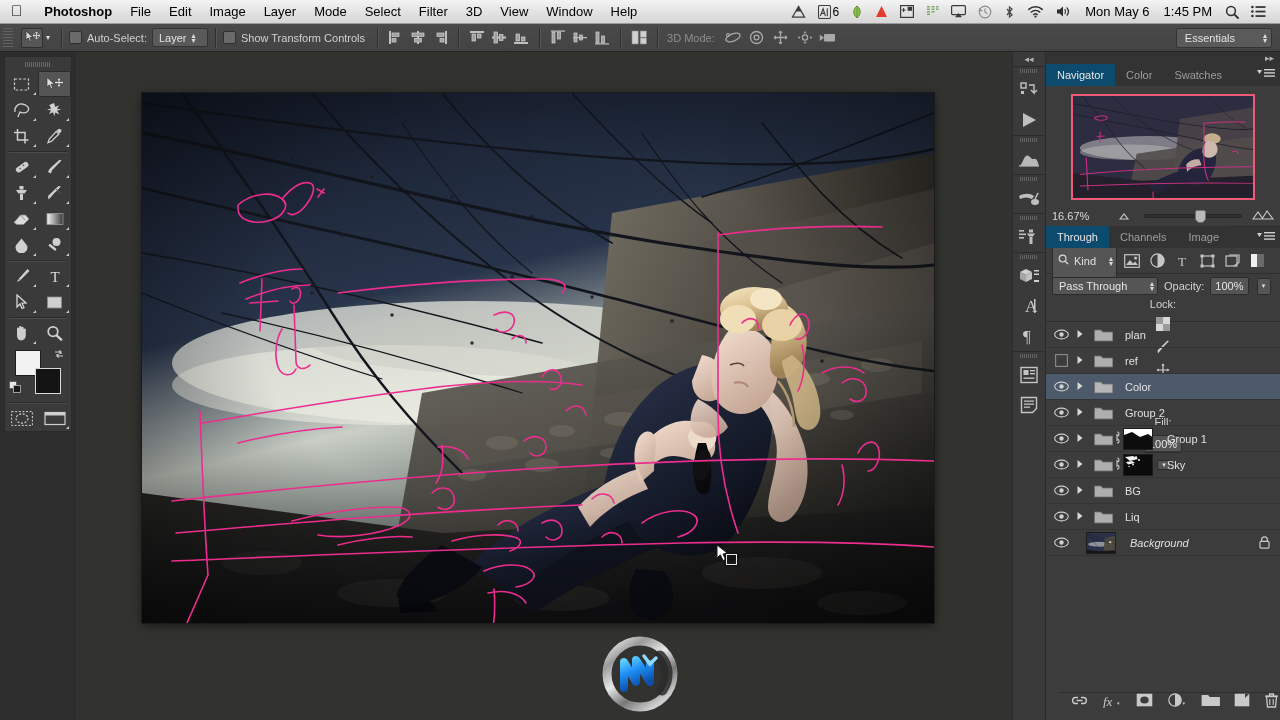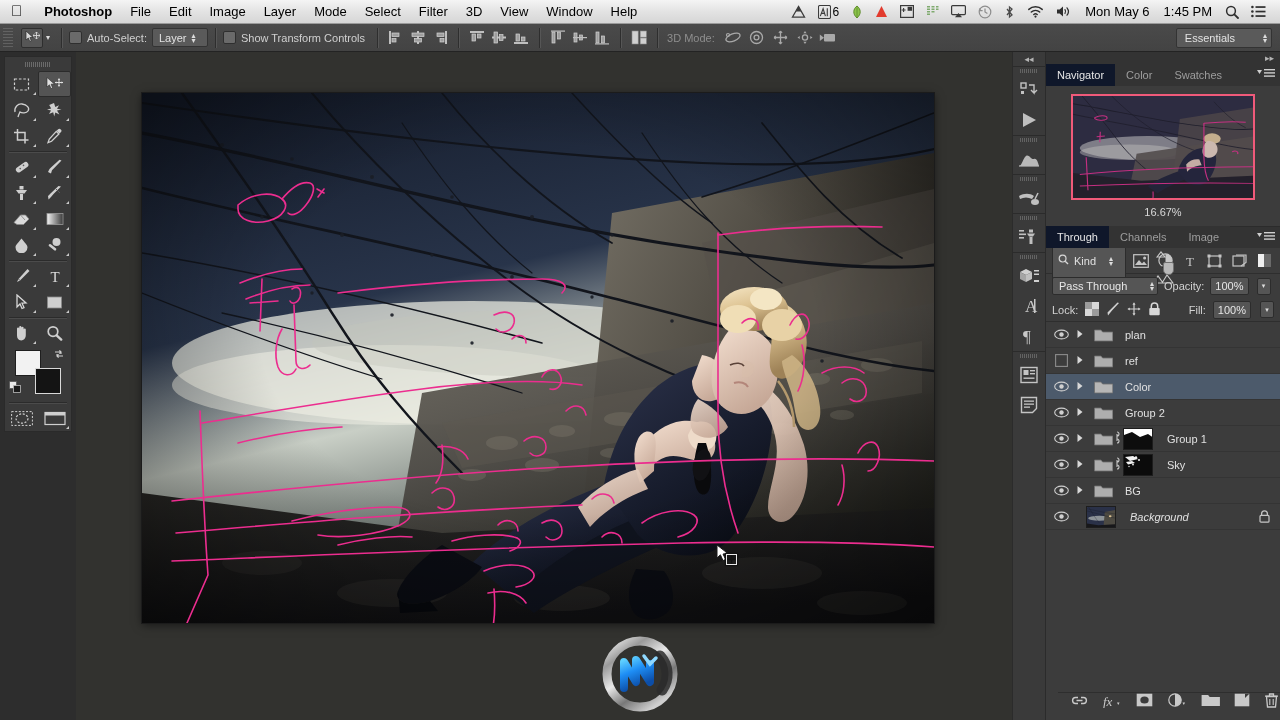--- a/index.html
+++ b/index.html
@@ -94,52 +94,52 @@
   .dk-grip { height: 8px; display:flex; align-items:center; justify-content:center; }
   .dk-grip i { display:block; width: 18px; height: 4px;
     background-image: repeating-linear-gradient(90deg,#636363 0px,#636363 1px,transparent 1px,transparent 2px);}
   .dk-btn { height: 30px; display: flex; align-items: center; justify-content: center; }
 
   
   .rightcol { position: absolute; top: 52px; right: 0; width: 234px; bottom: 0; background: #3c3c3c; }
   .panel-tabs { display: flex; height: 22px; background: #333333; align-items: flex-end; position: relative; }
   .ptab { height: 22px; padding: 0 11px; display: flex; align-items: center; font-size: 11px;
     color: #9d9d9d; background: #333; }
-  .ptab.active { background: #0f172a; color: #e6e6e6; }
+  .ptab.active { background: #0c4a6e; color: #e6e6e6; }
   .pmenu { position: absolute; right: 5px; top: 4px; display:flex; align-items:center; gap:2px; }
   .collapse-row { height: 12px; background:#333; display:flex; justify-content:flex-end; align-items:center;
      padding-right: 6px; color:#b4b4b4; font-size: 9px;}
 
   .navbody { background: #3c3c3c; padding: 8px 12px 6px; }
   .navthumb { width: 184px; height: 106px; border: 2px solid #f05a7a; position: relative; overflow: hidden;
      margin: 0 auto; background:#1b1f2e;}
   .navfoot { height: 20px; display: flex; align-items: center; background: #3c3c3c; padding: 0 6px;
-     font-size: 11px; color: #d8d8d8; gap: 6px; flex-direction: column; }
+     font-size: 11px; color: #d8d8d8; gap: 6px; }
   .zslider { flex: 1; height: 4px; background: #2f2f2f; border: 1px solid #252525; border-radius: 2px;
      position: relative; margin: 0 4px; }
   .zknob { position: absolute; left: 52%; top: -5px; width: 11px; height: 13px; background: #b9b9b9;
      border-radius: 2px 2px 5px 5px; border:1px solid #707070;}
 
   .layers-tabs { display: flex; height: 22px; background: #333; align-items: flex-end; position: relative;
      border-top: 1px solid #2b2b2b;}
   .filter-row { height: 26px; display: flex; align-items: center; background: #3c3c3c; padding: 0 6px; gap: 5px;
      border-bottom: 1px solid #2e2e2e; }
   .kind-select { height: 36px; background: #555; border: 1px solid #2c2c2c; border-radius: 2px;
-     display: flex; align-items: center; gap: 5px; padding: 0 12px 0 5px; font-size: 11px; color: #e0e0e0;}
+     display: flex; align-items: center; gap: 5px; padding: 0 3px 0 5px; font-size: 11px; color: #e0e0e0;}
   .filter-ic { width: 20px; height: 20px; display: flex; align-items: center; justify-content: center; }
   .blend-row { height: 24px; display: flex; align-items: center; padding: 0 6px; gap: 6px; font-size: 11px;
      color: #d2d2d2; }
   .blend-select { width: 106px; height: 18px; background: #555; border: 1px solid #2c2c2c; border-radius: 2px;
      display: flex; align-items: center; justify-content: space-between; padding: 0 3px 0 6px; font-size: 11px; color: #e6e6e6;}
   .numbox { height: 17px; background: #555; border: 1px solid #2c2c2c; border-radius: 2px; display: flex;
      align-items: center; padding: 8px 4px; font-size: 11px; color: #e6e6e6; }
   .arrowbox { width: 14px; height: 17px; background: #555; border: 1px solid #2c2c2c; border-radius: 2px;
      display: flex; align-items: center; justify-content: center; margin-left: 2px; }
   .lock-row { height: 24px; display: flex; align-items: center; padding: 0 6px; gap: 7px; font-size: 11px;
-     color: #d2d2d2; border-bottom: 1px solid #2e2e2e;}
+     color: #d2d2d2; border-bottom: 1px solid #2e2e2e; flex-direction: column;}
 
   .layerlist { background: #3c3c3c; }
   .lrow { height: 26px; display: flex; align-items: center; border-bottom: 1px solid #343434; font-size: 11px;
      color: #e0e0e0; position: relative;}
   .lrow.sel { background: #4c5a6b; }
   .eyecell { width: 30px; display: flex; align-items: center; justify-content: center; }
   .discell { width: 18px; }
   .lname { margin-left: 14px; }
   .lname.italic { font-style: italic; }
   .folder { width: 17px; height: 13px; position: relative; }
@@ -1337,20 +1337,39 @@
             </svg>
         </div>
         <div class="folder">
           <svg width="19" height="14" viewBox="0 0 19 14">
               <path d="M0.5 2 h6.5 l1.6 2 h10.2 v9 H0.5 Z" fill="#aeaeae" stroke="#6d6d6d" stroke-width="0.8"></path>
             </svg>
         </div>
         <span class="lname">BG</span>
       </div>
 
+      <div class="lrow">
+        <div class="eyecell">
+          <svg width="15" height="11" viewBox="0 0 15 11">
+              <ellipse cx="7.5" cy="5.5" rx="6.8" ry="4.4" fill="none" stroke="#d0d0d0" stroke-width="1.1"></ellipse>
+              <circle cx="7.5" cy="5.5" r="2.2" fill="#d0d0d0"></circle>
+            </svg>
+        </div>
+        <div class="discell">
+          <svg width="8" height="10" viewBox="0 0 8 10">
+              <path d="M1.5 1 L6.5 5 L1.5 9 Z" fill="#d8d8d8"></path>
+            </svg>
+        </div>
+        <div class="folder">
+          <svg width="19" height="14" viewBox="0 0 19 14">
+              <path d="M0.5 2 h6.5 l1.6 2 h10.2 v9 H0.5 Z" fill="#aeaeae" stroke="#6d6d6d" stroke-width="0.8"></path>
+            </svg>
+        </div>
+        <span class="lname">Liq</span>
+      </div>
 
       <div class="lrow">
         <div class="eyecell">
           <svg width="15" height="11" viewBox="0 0 15 11">
               <ellipse cx="7.5" cy="5.5" rx="6.8" ry="4.4" fill="none" stroke="#d0d0d0" stroke-width="1.1"></ellipse>
               <circle cx="7.5" cy="5.5" r="2.2" fill="#d0d0d0"></circle>
             </svg>
         </div>
         <div class="lthumb" style="margin-left:10px">
           <svg width="30" height="22" viewBox="0 0 792 530" preserveAspectRatio="none">

